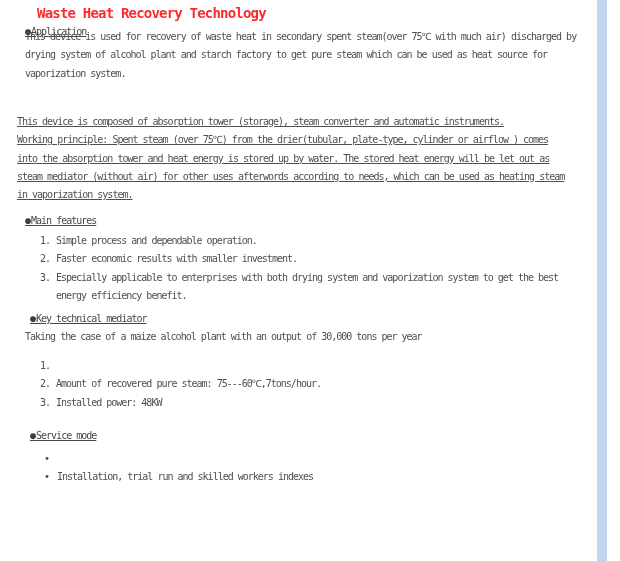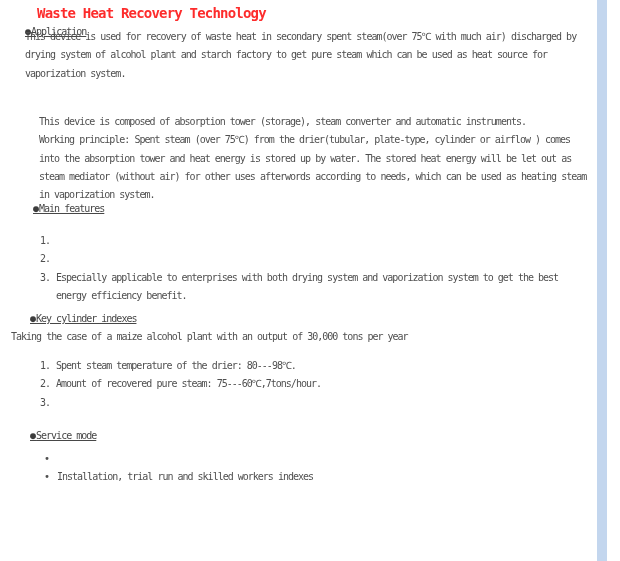--- a/index.html
+++ b/index.html
@@ -58,58 +58,60 @@
 
   <div class="abs doc-title" style="left:37px; top:3px; color:#fd2c2c;">Waste Heat Recovery Technology</div>
 
   <div class="abs sec-heading" style="left:25px; top:23px;">
     <span class="bullet">●</span><span>Application</span>
   </div>
   <div class="abs para" style="left:25px; top:28px;">This device is used for recovery of waste heat in secondary spent steam(over 75℃ with much air) discharged by
 drying system of alcohol plant and starch factory to get pure steam which can be used as heat source for
 vaporization system.</div>
 
-  <div class="abs para" style="left:39px; top:113px;">This device is composed of absorption tower (storage), steam converter and automatic instruments.
+  <div class="abs para" style="left:17px; top:113px;text-decoration:underline;">This device is composed of absorption tower (storage), steam converter and automatic instruments.
 Working principle: Spent steam (over 75℃) from the drier(tubular, plate-type, cylinder or airflow ) comes
 into the absorption tower and heat energy is stored up by water. The stored heat energy will be let out as
 steam mediator (without air) for other uses afterwords according to needs, which can be used as heating steam
 in vaporization system.</div>
 
-  <div class="abs sec-heading" style="left:25px; top:200px;margin-left:8px;">
+  <div class="abs sec-heading" style="left:25px; top:212px;">
     <span class="bullet">●</span><span>Main features</span>
   </div>
   <div class="abs list" style="left:40px; top:232px;">
     <div class="li">
       <span class="marker">1.</span>
+      <span class="txt">Simple process and dependable operation.</span>
     </div>
     <div class="li">
       <span class="marker">2.</span>
+      <span class="txt">Faster economic results with smaller investment.</span>
     </div>
     <div class="li">
       <span class="marker">3.</span>
       <span class="txt">Especially applicable to enterprises with both drying system and vaporization system to get the best
 energy efficiency benefit.</span>
     </div>
   </div>
 
   <div class="abs sec-heading" style="left:30px; top:310px;">
-    <span class="bullet">●</span><span>Key cylinder indexes</span>
+    <span class="bullet">●</span><span>Key technical mediator</span>
   </div>
-  <div class="abs para" style="left:11px; top:328px;">Taking the case of a maize alcohol plant with an output of 30,000 tons per year</div>
+  <div class="abs para" style="left:25px; top:328px;">Taking the case of a maize alcohol plant with an output of 30,000 tons per year</div>
   <div class="abs list" style="left:40px; top:357px;">
     <div class="li">
       <span class="marker">1.</span>
-      <span class="txt">Spent steam temperature of the drier: 80---98℃.</span>
     </div>
     <div class="li">
       <span class="marker">2.</span>
       <span class="txt">Amount of recovered pure steam: 75---60℃,7tons/hour.</span>
     </div>
     <div class="li">
       <span class="marker">3.</span>
+      <span class="txt">Installed power: 48KW</span>
     </div>
   </div>
 
   <div class="abs sec-heading" style="left:30px; top:427px;">
     <span class="bullet">●</span><span>Service mode</span>
   </div>
   <div class="abs list" style="left:44px; top:450px;">
     <div class="li dot">
       <span class="marker">•</span>
     </div>

